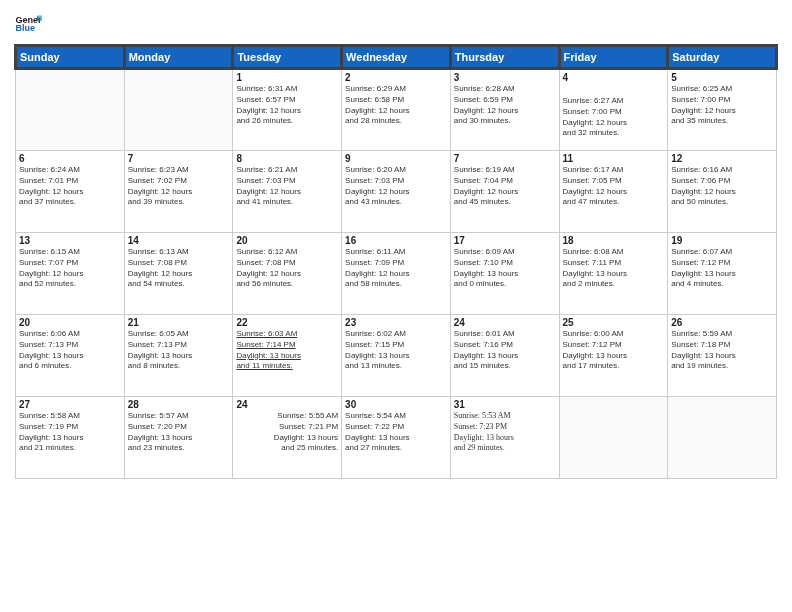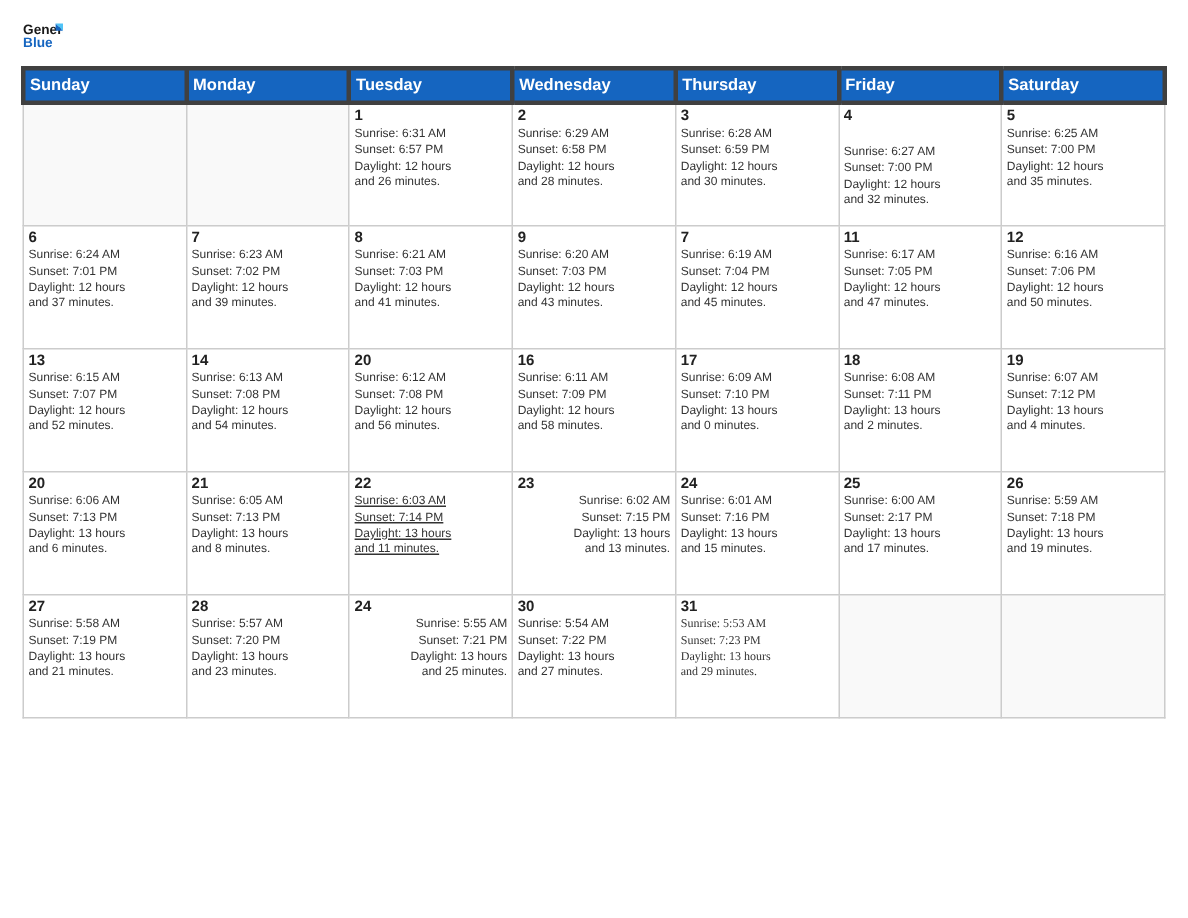--- a/index.html
+++ b/index.html
@@ -271,36 +271,36 @@
           </td>
           <td>
             <span class="day-num">22</span>
             <div class="day-info" style="white-space: pre-line; text-decoration: underline;">Sunrise: 6:03 AM
 Sunset: 7:14 PM
 Daylight: 13 hours
 and 11 minutes.</div>
           </td>
           <td>
             <span class="day-num">23</span>
-            <div class="day-info" style="white-space: pre-line; text-align: right;">Sunrise: 6:02 AM
+            <div class="day-info" style="white-space: pre-line;">Sunrise: 6:02 AM
 Sunset: 7:15 PM
 Daylight: 13 hours
 and 13 minutes.</div>
           </td>
           <td>
             <span class="day-num">24</span>
             <div class="day-info" style="white-space: pre-line;">Sunrise: 6:01 AM
 Sunset: 7:16 PM
 Daylight: 13 hours
 and 15 minutes.</div>
           </td>
           <td>
             <span class="day-num">25</span>
             <div class="day-info" style="white-space: pre-line;">Sunrise: 6:00 AM
-Sunset: 2:17 PM
+Sunset: 7:12 PM
 Daylight: 13 hours
 and 17 minutes.</div>
           </td>
           <td>
             <span class="day-num">26</span>
             <div class="day-info" style="white-space: pre-line;">Sunrise: 5:59 AM
 Sunset: 7:18 PM
 Daylight: 13 hours
 and 19 minutes.</div>
           </td>

